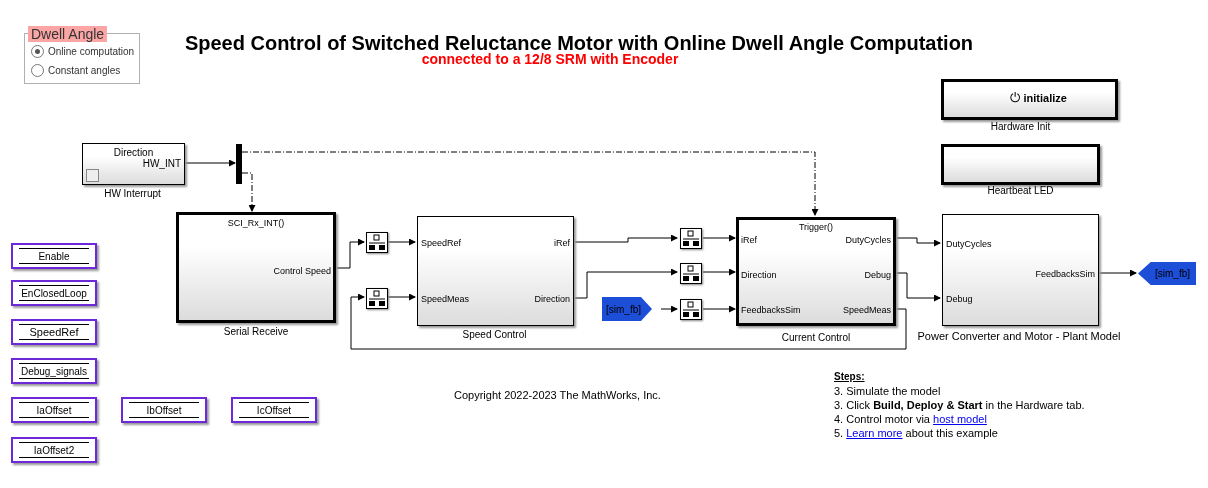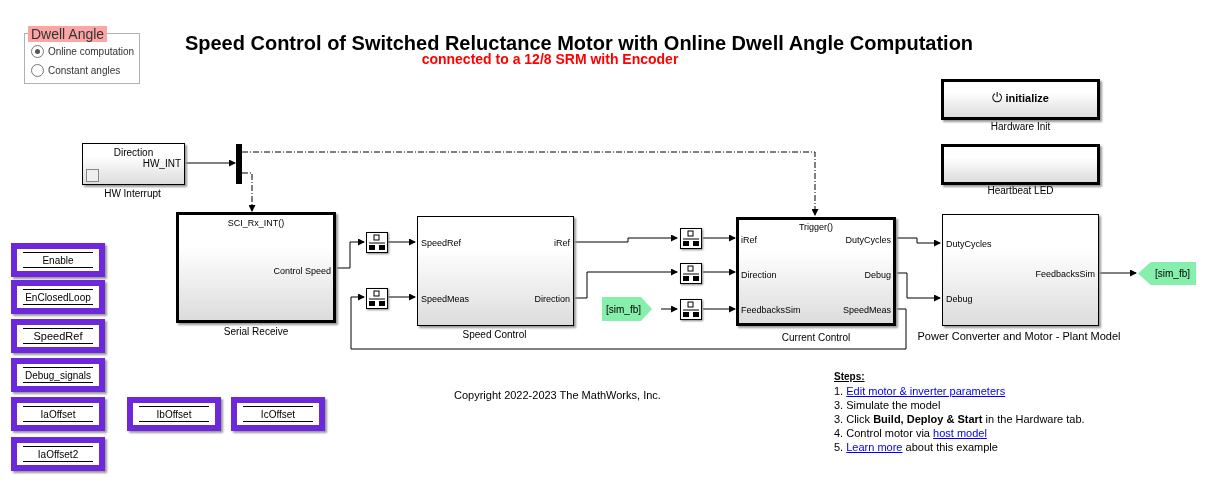--- a/index.html
+++ b/index.html
@@ -10,24 +10,24 @@
   .note { left: 200px; width: 700px; top: 51px; text-align: center; font-size: 14px; font-weight: bold; color: #ff0000; line-height: 16px; }
   .groupbox { left: 24px; top: 33px; width: 114px; height: 49px; border: 1px solid #b0b0b0; }
   .groupbox-label { left: 28px; top: 26px; background: #fca5a5; padding: 0 3px; font-size: 14px; color: #333; }
   .radio { font-size: 10px; color: #333; display: flex; align-items: center; }
   .radio .circ { width: 11px; height: 11px; border: 1px solid #777; border-radius: 50%; margin-right: 4px; position: relative; background: #fff; }
   .radio .circ.on::after { content: ""; position: absolute; left: 3px; top: 3px; width: 5px; height: 5px; border-radius: 50%; background: #555; }
   .block { border: 1px solid #000; background: linear-gradient(#ffffff 0%, #ffffff 30%, #dcdcdc 100%); box-shadow: 2px 2px 2px #999; }
   .block.thick { border: 3px solid #000; }
   .port { font-size: 9px; position: absolute; white-space: nowrap; }
   .lbl { font-size: 10px; text-align: center; white-space: nowrap; }
-  .const { border: 6px solid #6d28d9; background: #fff; box-shadow: 2px 2px 2px #999; font-size: 10px; text-align: center; text-decoration: underline; }
+  .const { border: 2px solid #6d28d9; background: #fff; box-shadow: 2px 2px 2px #999; font-size: 10px; text-align: center; text-decoration: underline; }
   .const .inner { position: absolute; left: 6px; right: 6px; top: 3px; bottom: 3px; border-top: 1px solid #000; border-bottom: 1px solid #000; display: flex; align-items: center; justify-content: center; }
   .rt { width: 20px; height: 19px; border: 1px solid #000; background: #fff; box-shadow: 1px 1px 2px #888; }
-  .goto { background: #86efac; font-size: 10px; display: flex; align-items: center; }
+  .goto { background: #1d4ed8; font-size: 10px; display: flex; align-items: center; }
   .steps { left: 834px; top: 370px; font-size: 11px; line-height: 14px; }
   .steps a { color: #0000ee; text-decoration: underline; }
   .copyright { left: 454px; top: 389px; font-size: 11px; }
   svg.wires { position: absolute; left: 0; top: 0; }
 </style>
 </head>
 <body>
 
 <svg class="wires" width="1208" height="488">
   <defs>
@@ -143,21 +143,21 @@
   <div class="port" style="left:0;right:0;top:2px;text-align:center;">Trigger()</div>
   <div class="port" style="left:2px;top:15px;">iRef</div>
   <div class="port" style="left:2px;top:50px;">Direction</div>
   <div class="port" style="left:2px;top:85px;">FeedbacksSim</div>
   <div class="port" style="right:2px;top:15px;">DutyCycles</div>
   <div class="port" style="right:2px;top:50px;">Debug</div>
   <div class="port" style="right:2px;top:85px;">SpeedMeas</div>
 </div>
 <div class="abs lbl" style="left:736px;width:160px;top:332px;">Current Control</div>
 
-<div class="abs block thick" style="left:941px;top:79px;width:153px;height:35px;">
+<div class="abs block thick" style="left:941px;top:79px;width:153px;height:35px;padding-left:18px;">
   <div style="text-align:center;margin-top:8px;font-size:11px;font-weight:bold;">
     <span style="font-weight:normal;font-size:13px;">⏻</span>
     <span>initialize</span>
   </div>
 </div>
 <div class="abs lbl" style="left:941px;width:159px;top:121px;">Hardware Init</div>
 
 <div class="abs block thick" style="left:941px;top:144px;width:153px;height:35px;"></div>
 <div class="abs lbl" style="left:941px;width:159px;top:185px;">Heartbeat LED</div>
 
@@ -180,32 +180,31 @@
   </div>
 <div class="abs const" style="left:11px;top:319px;width:82px;height:22px;">
     <div class="inner" style="font-size:11px;">SpeedRef</div>
   </div>
 <div class="abs const" style="left:11px;top:358px;width:82px;height:22px;">
     <div class="inner">Debug_signals</div>
   </div>
 <div class="abs const" style="left:11px;top:397px;width:82px;height:22px;">
     <div class="inner">IaOffset</div>
   </div>
-<div class="abs const" style="left:121px;top:397px;width:82px;height:22px;margin-left:6px;">
+<div class="abs const" style="left:121px;top:397px;width:82px;height:22px;">
     <div class="inner">IbOffset</div>
   </div>
 <div class="abs const" style="left:231px;top:397px;width:82px;height:22px;">
     <div class="inner">IcOffset</div>
   </div>
 <div class="abs const" style="left:11px;top:437px;width:82px;height:22px;">
     <div class="inner">IaOffset2</div>
   </div>
 
 <div class="abs copyright">Copyright 2022-2023 The MathWorks, Inc.</div>
 
 <div class="abs steps">
   <div style="font-weight:bold;text-decoration:underline;font-size:10px;">Steps:</div>
-  <div><span>1. </span><a>Edit motor &amp; inverter parameters</a></div>
   <div>3. Simulate the model</div>
   <div><span>3. Click </span><b>Build, Deploy &amp; Start</b><span> in the Hardware tab.</span></div>
   <div><span>4. Control motor via </span><a>host model</a></div>
   <div><span>5. </span><a>Learn more</a><span> about this example</span></div>
 </div>
 
 </body></html>

